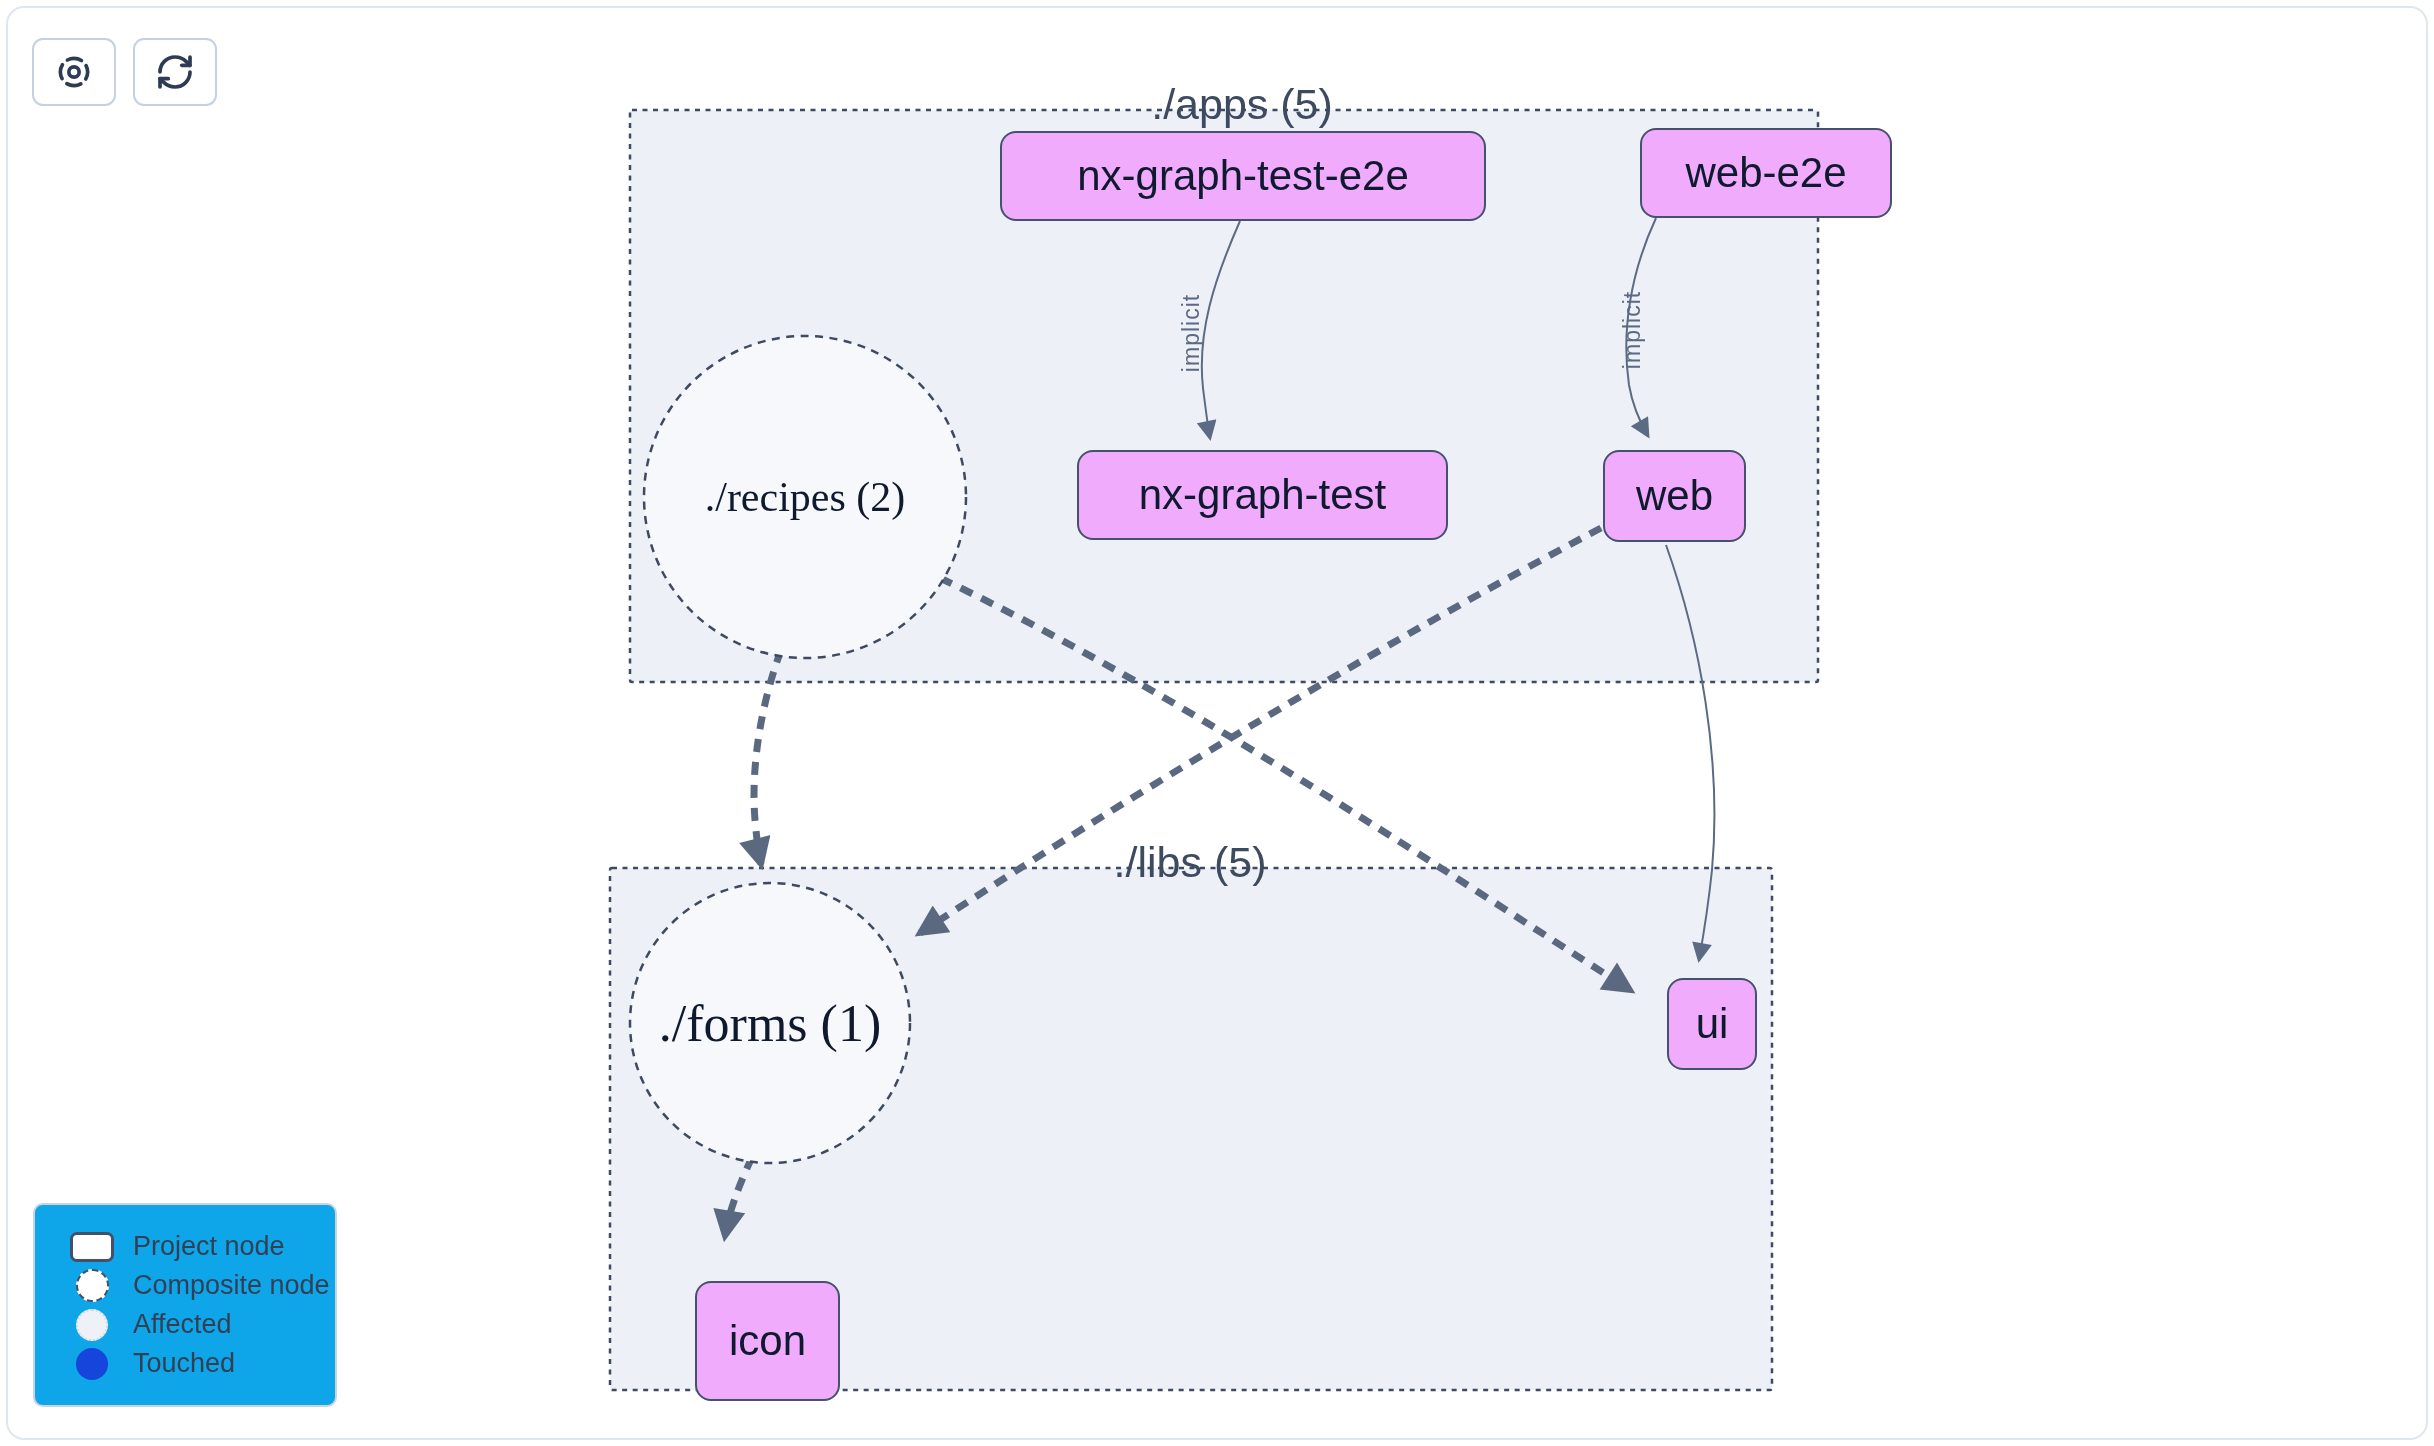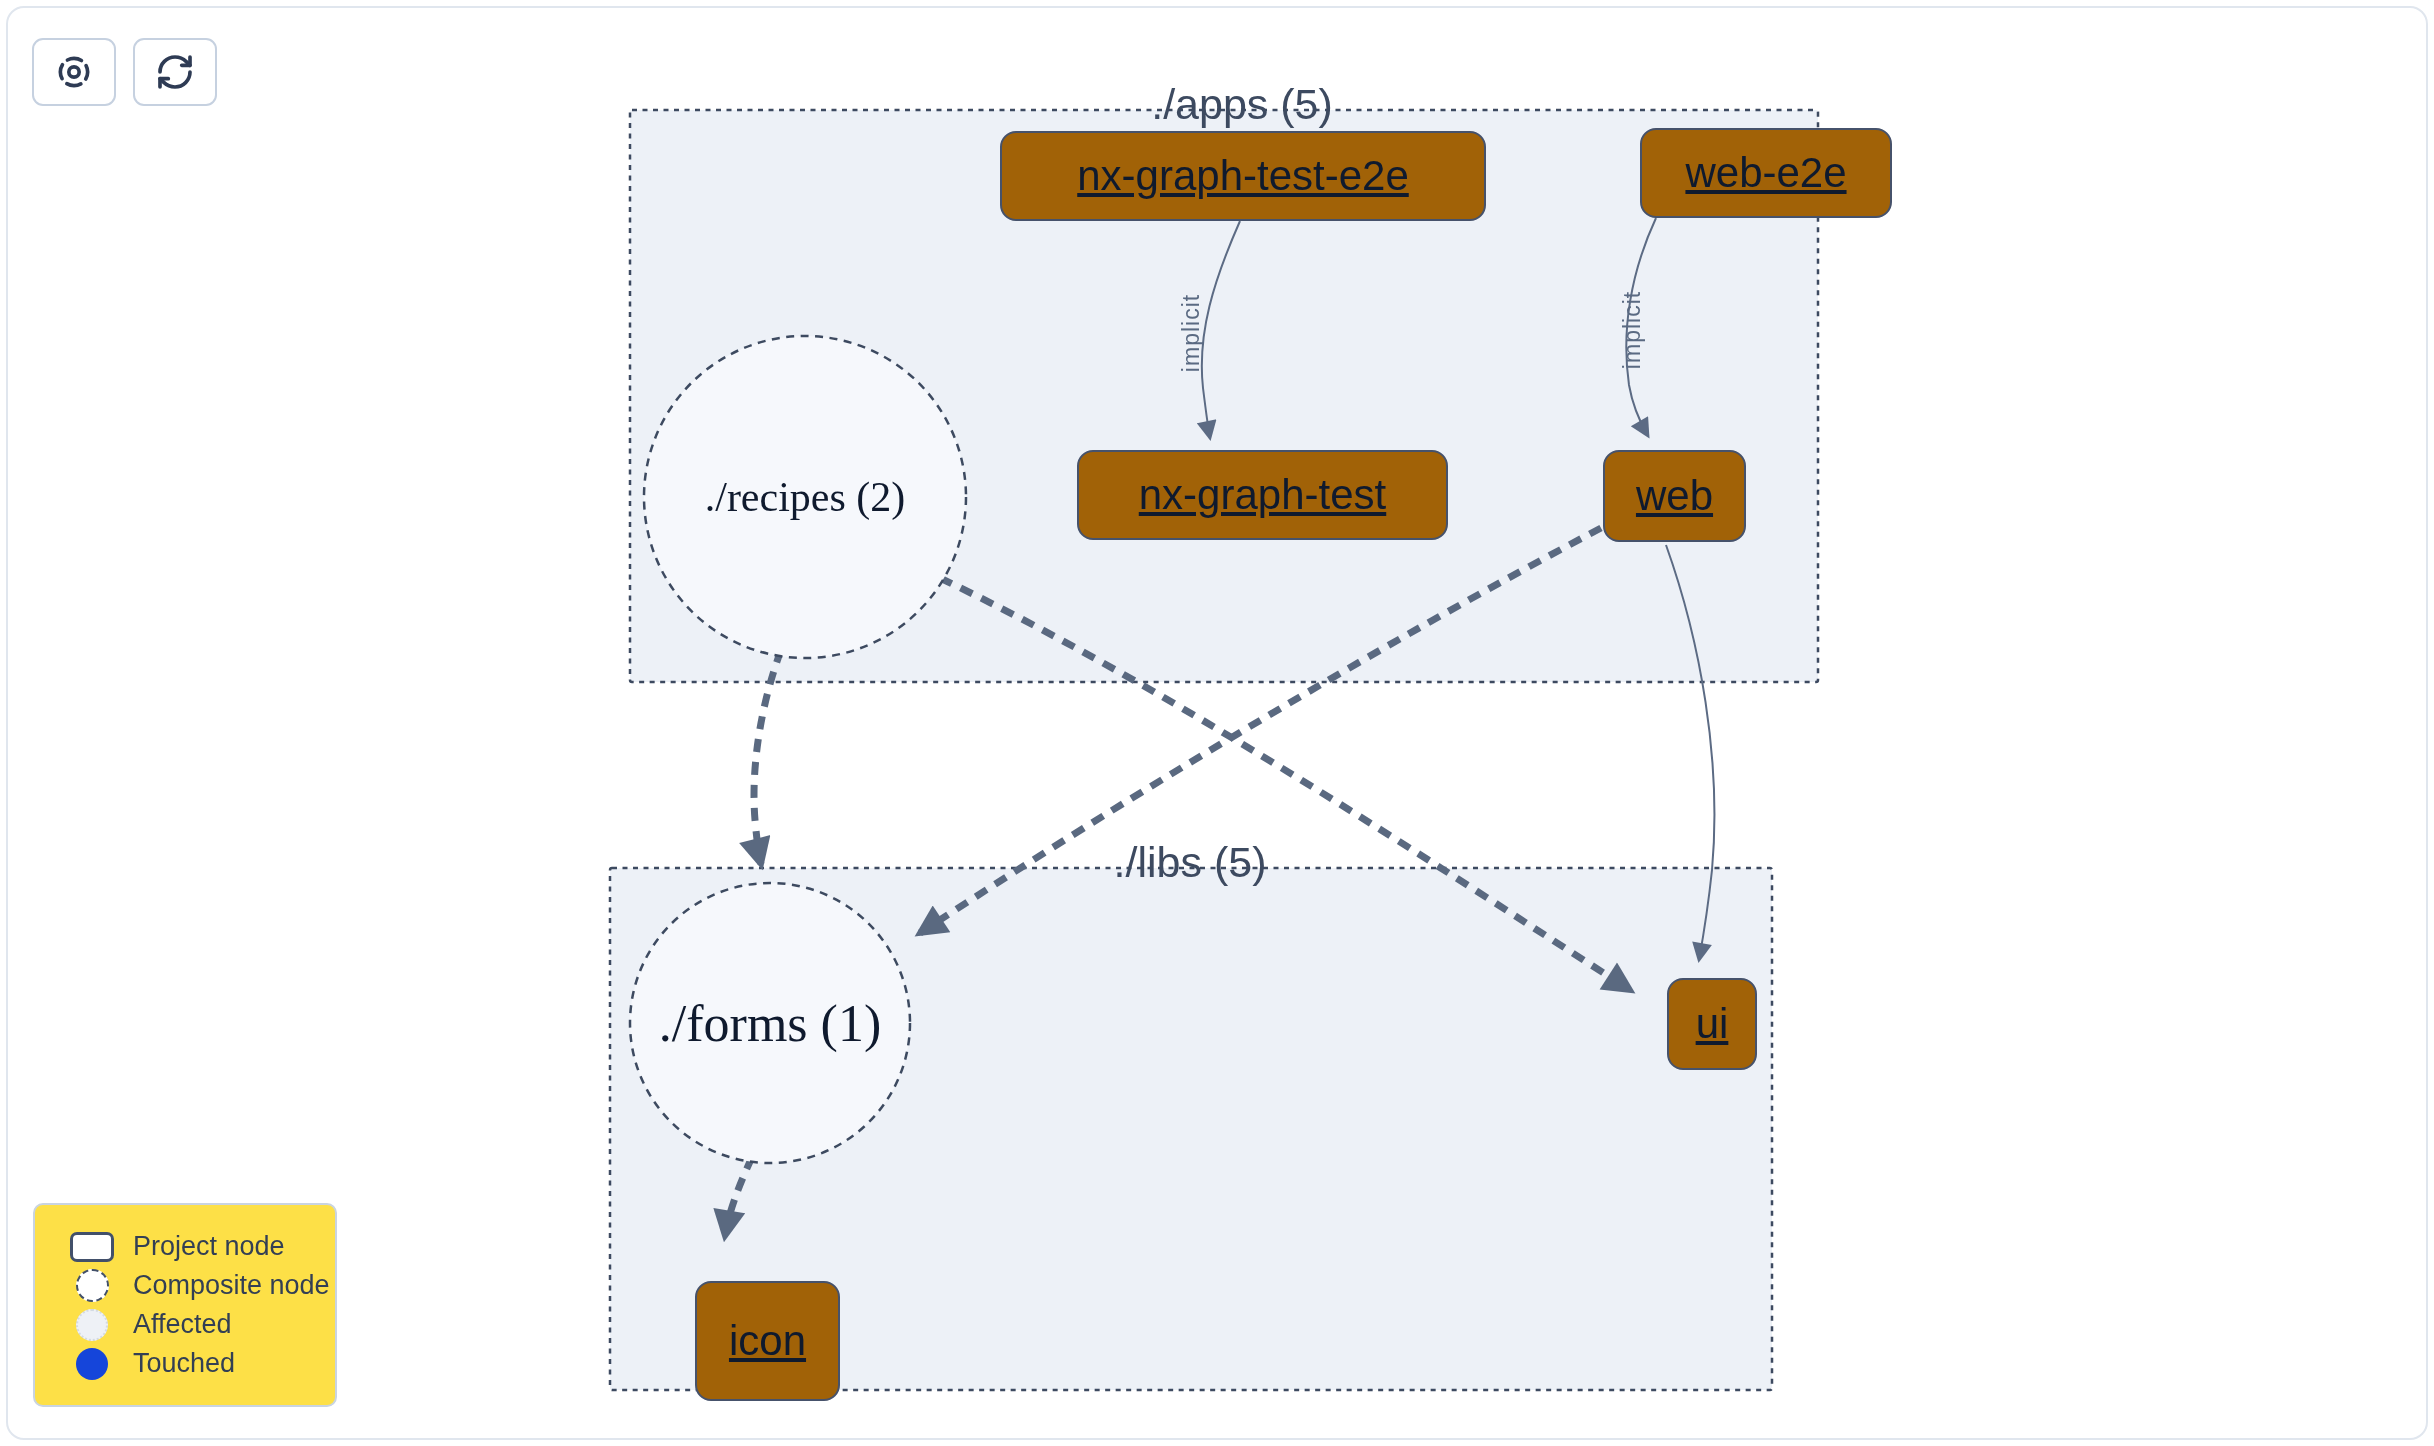--- a/index.html
+++ b/index.html
@@ -16,28 +16,28 @@
   
   svg.graph{position:absolute;left:0;top:0;z-index:5;}
   .group-rect{fill:#edf1f7;stroke:#3d4a60;stroke-width:2.5;stroke-dasharray:5 5.5;}
   .composite-circle{fill:#f6f8fc;stroke:#3d4a60;stroke-width:2.5;stroke-dasharray:8 6.5;}
   .edge-thin{fill:none;stroke:#5c6b84;stroke-width:2;}
   .edge-thick{fill:none;stroke:#5a6980;stroke-width:7;stroke-dasharray:13 10;}
   
   .group-title{position:absolute;transform:translateX(-50%);font-size:43px;color:#3d4a60;
                white-space:nowrap;z-index:10;margin-top:24px;}
   .node{position:absolute;display:flex;align-items:center;justify-content:center;
-        background:#a16207;border:2px solid #46526b;border-radius:16px;
-        font-size:42px;color:#0f1a2e;white-space:nowrap;z-index:20;box-sizing:border-box;text-decoration:underline;}
+        background:#f0abfc;border:2px solid #46526b;border-radius:16px;
+        font-size:42px;color:#0f1a2e;white-space:nowrap;z-index:20;box-sizing:border-box;}
   .composite-label{position:absolute;transform:translate(-50%,-50%);font-size:42px;
                    color:#0f1a2e;white-space:nowrap;z-index:20;font-family:Liberation Serif, serif;}
   .edge-label{position:absolute;transform:translate(-50%,-50%) rotate(-90deg);
               font-size:23px;color:#5a6a82;white-space:nowrap;z-index:8;letter-spacing:1px;}
   
-  .legend{position:absolute;left:33px;top:1203px;width:304px;height:204px;background:#fde047;
+  .legend{position:absolute;left:33px;top:1203px;width:304px;height:204px;background:#0ea5e9;
           border:2px solid #c9d4e1;border-radius:10px;z-index:30;box-sizing:border-box;
           display:flex;flex-direction:column;justify-content:center;padding:22px 0;}
   .legend-row{display:flex;align-items:center;height:48px;padding-left:26px;}
   .legend-swatch-cell{width:62px;display:flex;align-items:center;justify-content:center;}
   .legend-label{font-size:27px;color:#333f54;margin-left:10px;white-space:nowrap;}
   .sw-project{width:44px;height:30px;border:3px solid #42506a;border-radius:7px;background:#fff;box-sizing:border-box;}
   .sw-composite{width:33px;height:33px;border:2.5px dashed #42506a;border-radius:50%;background:#fff;box-sizing:border-box;}
   .sw-affected{width:32px;height:32px;border:2px dotted #d3dae3;border-radius:50%;background:#eef1f6;box-sizing:border-box;}
   .sw-touched{width:32px;height:32px;border-radius:50%;background:#1545da;}
 </style>

